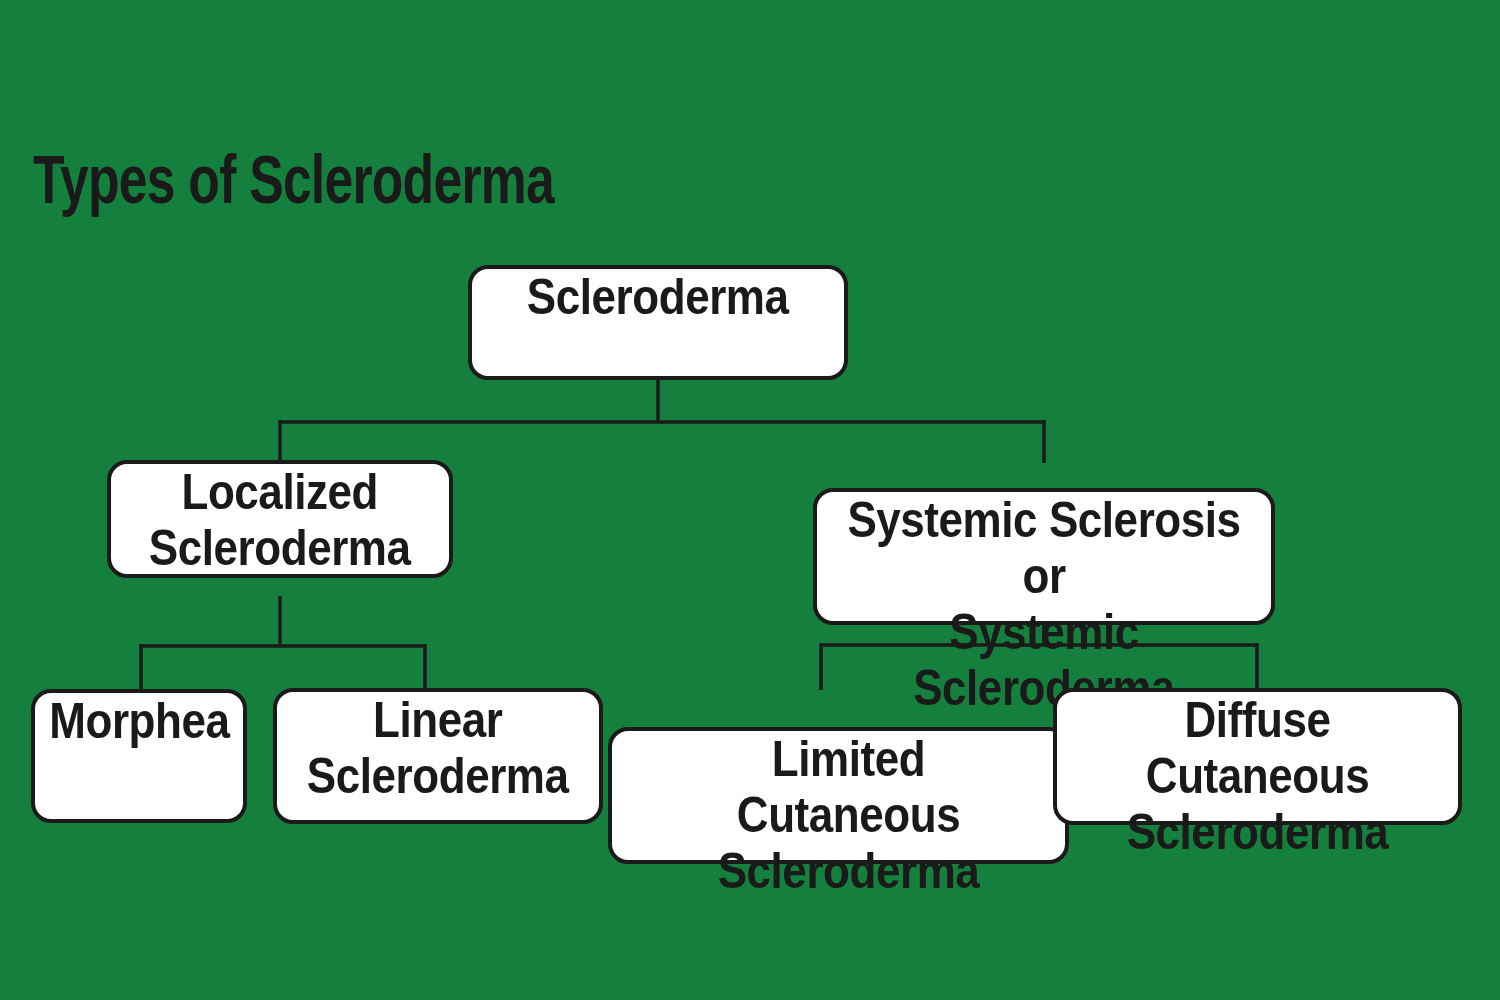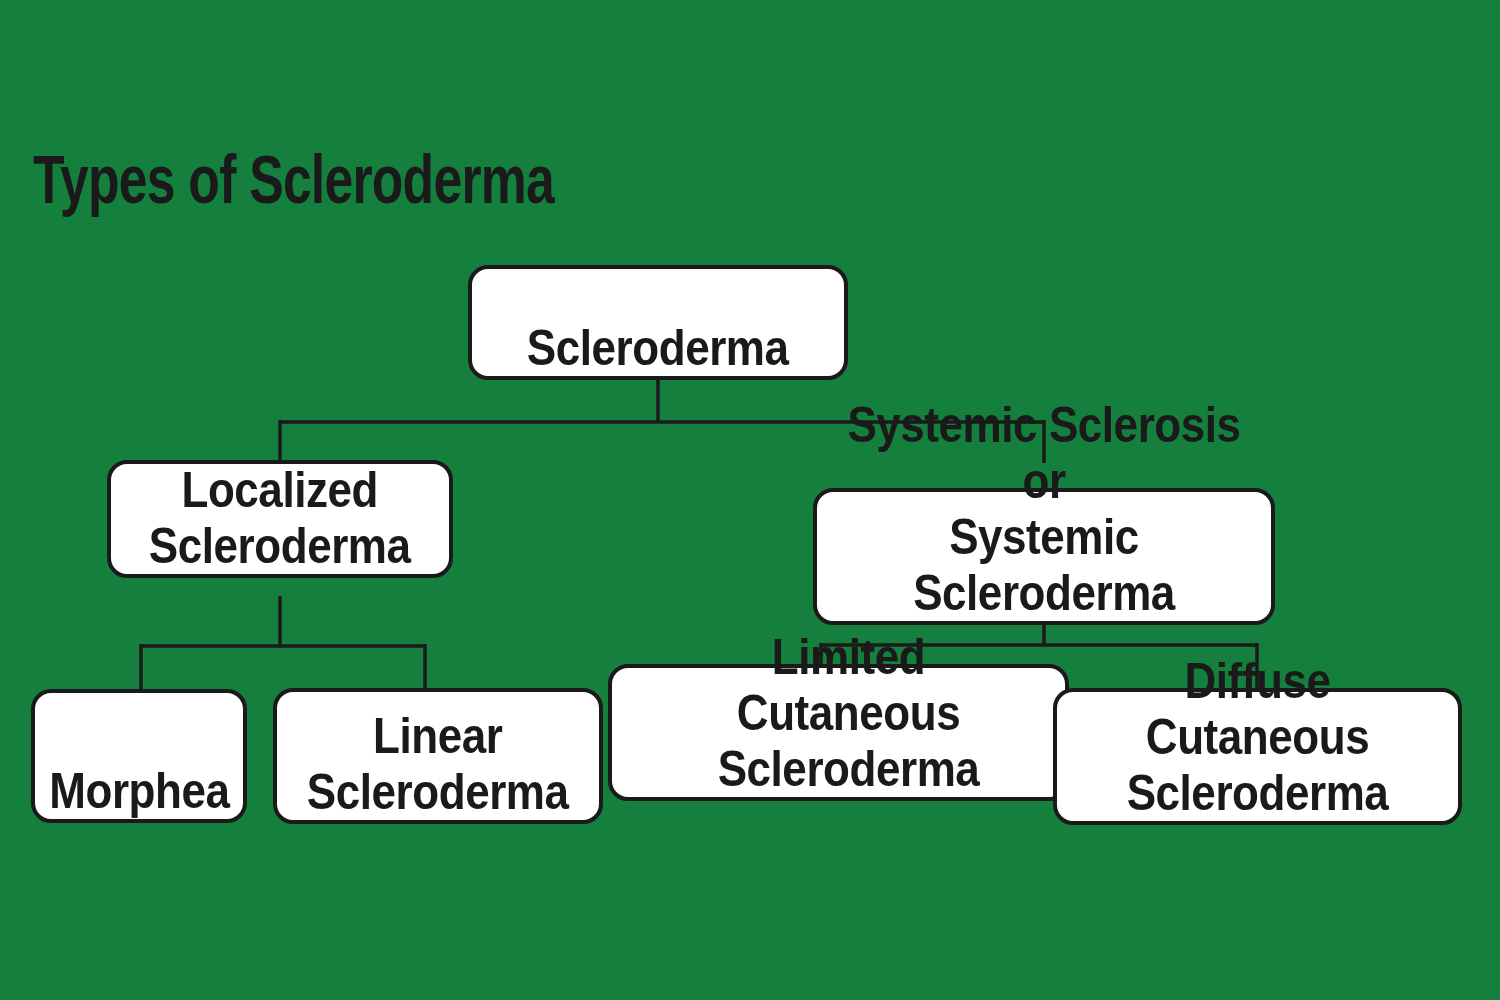--- a/index.html
+++ b/index.html
@@ -37,40 +37,40 @@
     width: 1500px;
     height: 1000px;
   }
   .node {
     position: absolute;
     box-sizing: border-box;
     background: #ffffff;
     border: 4px solid #1a1a1a;
     border-radius: 20px;
     display: flex;
-    align-items: flex-end;
+    align-items: flex-start;
     justify-content: center;
     text-align: center;
   }
   .node .lbl {
     font-size: 50px;
     font-weight: bold;
     line-height: 1.12;
     letter-spacing: -0.5px;
     white-space: pre-line;
     transform: scaleX(0.88);
     transform-origin: center center;
     color: #1a1a1a;
   }
   #node-root      { left: 468px;  top: 265px; width: 380px; height: 115px; }
   #node-localized { left: 107px;  top: 460px; width: 346px; height: 118px; }
   #node-systemic  { left: 813px;  top: 488px; width: 462px; height: 137px; }
   #node-morphea   { left: 31px;   top: 689px; width: 216px; height: 134px; }
   #node-linear    { left: 273px;  top: 688px; width: 330px; height: 136px; }
-  #node-limited   { left: 608px;  top: 664px; width: 461px; height: 137px; padding-left: 20px; }
+  #node-limited   { left: 608px;  top: 727px; width: 461px; height: 137px; padding-left: 20px; }
   #node-diffuse   { left: 1053px; top: 688px; width: 409px; height: 137px; }
 </style>
 </head>
 <body>
 
 <div class="canvas">
 
   <h1 class="diagram-title">Types of Scleroderma</h1>
 
   <svg class="connectors" viewBox="0 0 1500 1000" fill="none" stroke="#1a1a1a" stroke-width="3.5">

